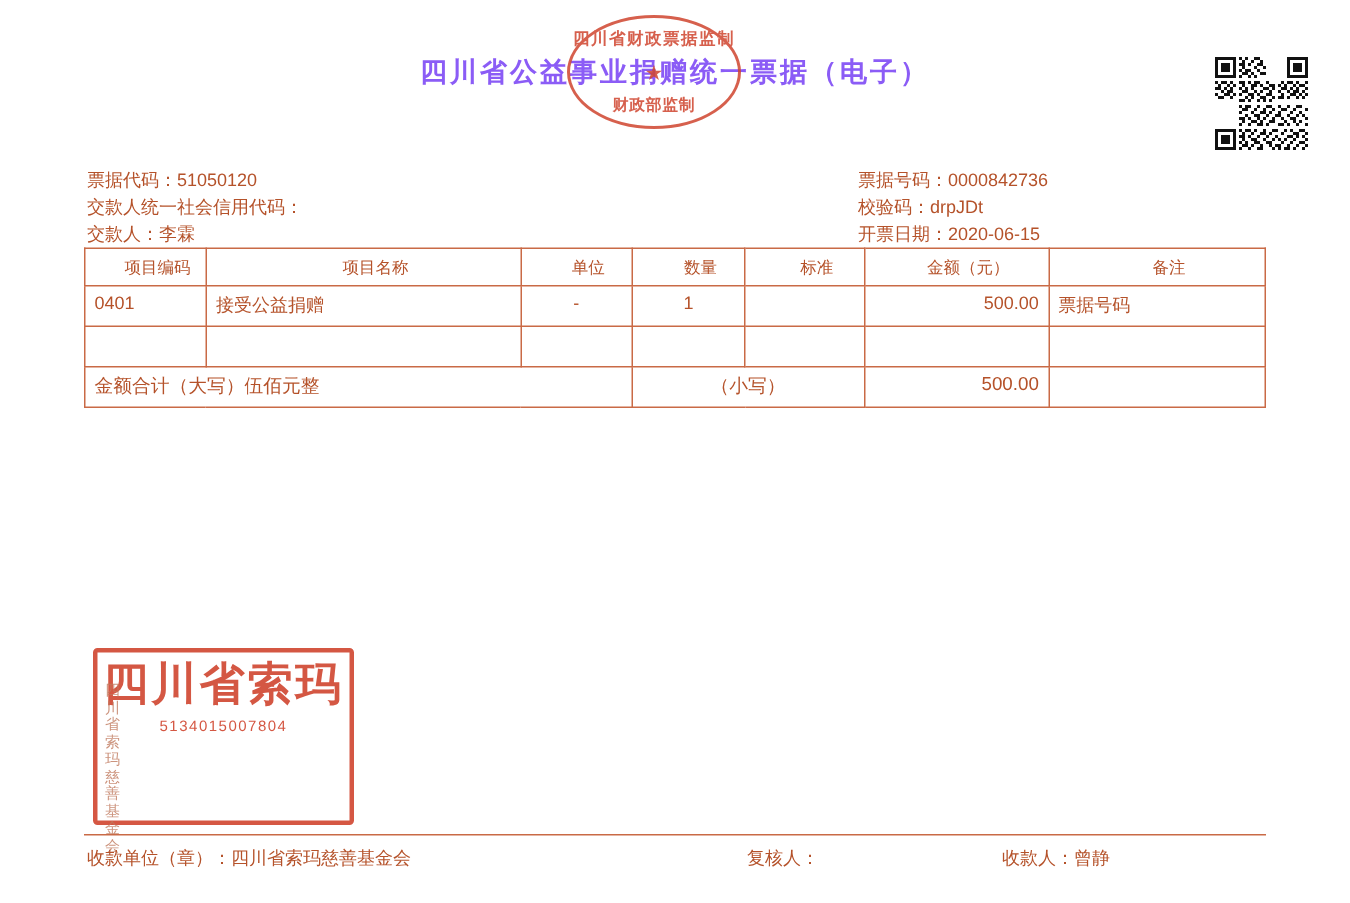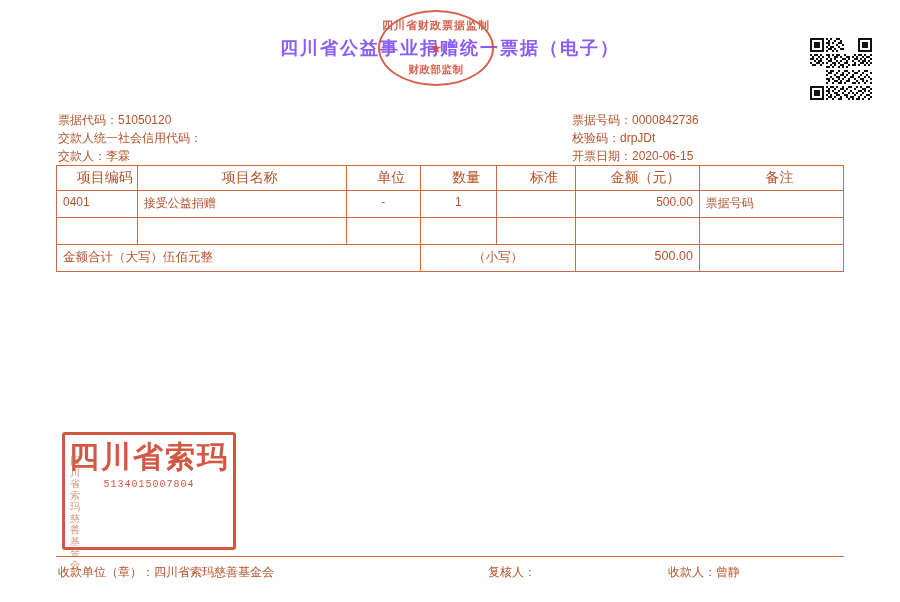--- a/index.html
+++ b/index.html
@@ -103,21 +103,21 @@
     color: #b5522a;
   }
   table.items th, table.items td {
     border: 1px solid #c96a46;
     padding: 0;
   }
   table.items thead th {
     height: 24px;
     font-weight: normal;
     text-align: center;
-    font-size: 14px;
+    font-size: 11px;
     padding-left: 16px;
   }
   table.items tbody td {
     vertical-align: top;
     height: 22px;
     padding: 4px 6px 0 6px;
   }
   td.c-code  { width: 72px; text-align: left; }
   td.c-name  { width: 228px; text-align: left; }
   td.c-unit  { width: 66px; text-align: center; }
@@ -155,21 +155,21 @@
   }
   .sq-stamp .l1, .sq-stamp .l2, .sq-stamp .l3 {
     font-weight: bold;
     letter-spacing: 2px;
     line-height: 1.0;
   }
   .sq-stamp .l1 { font-size: 30px; margin-top: 7px; }
   .sq-stamp .l2 { font-size: 23px; margin-top: 6px; }
   .sq-stamp .l3 { font-size: 23px; margin-top: 6px; }
   .sq-stamp .code {
-    font-family: Liberation Mono, monospace;
+    font-family: Liberation Sans, sans-serif;
     font-size: 10px;
     letter-spacing: 1px;
     margin-top: 7px;
   }
   .stamp-vert {
     position: absolute;
     left: 70px;
     top: 455px;
     width: 14px;
     font-size: 10px;
@@ -188,21 +188,21 @@
     border-top: 1px solid #c96a46;
   }
   .foot {
     position: absolute;
     top: 564px;
     font-size: 12px;
     color: #b5522a;
     white-space: nowrap;
   }
   .foot-a { left: 58px; }
-  .foot-b { left: 488px; }
+  .foot-b { left: 498px; }
   .foot-c { left: 668px; }
 </style>
 </head>
 <body>
 
 <div class="receipt">
 
   <div class="title">四川省公益事业捐赠统一票据（电子）</div>
 
   <div class="round-seal">

